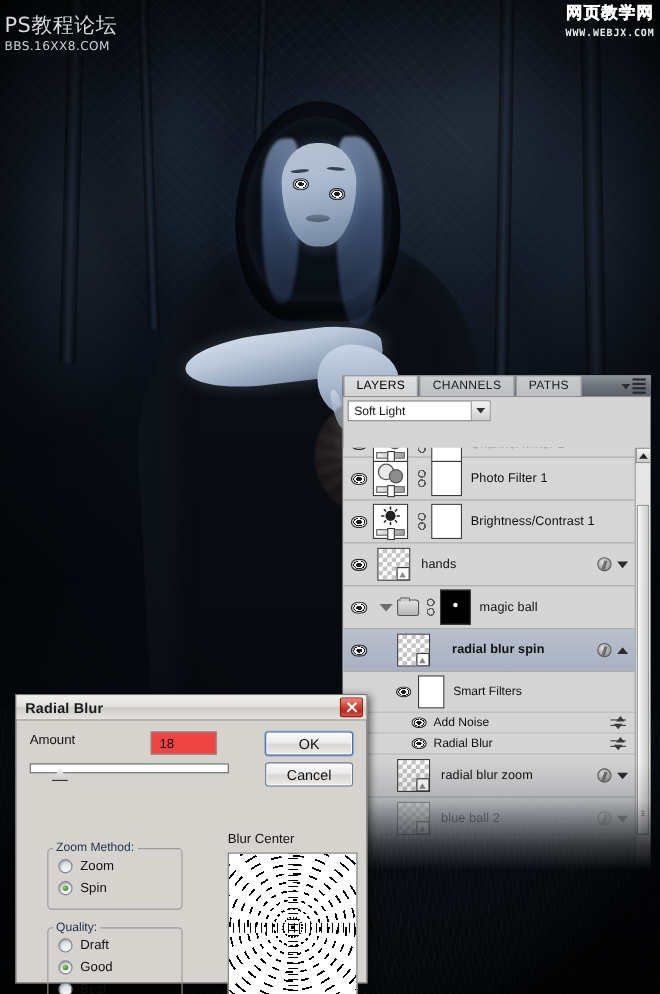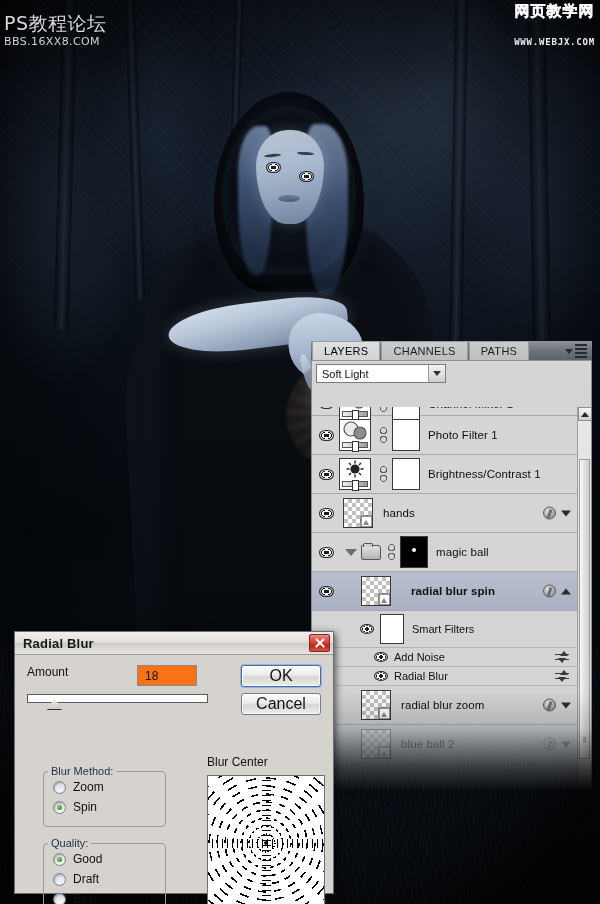--- a/index.html
+++ b/index.html
@@ -193,21 +193,21 @@
   .wm-right {
     position: absolute; right: 5px; top: 4px; text-align: center; line-height: 1;
   }
   .wm-right .r1 {
     font-family: "DejaVu Sans", sans-serif;
     font-size: 15px; color: #f2f3f5; letter-spacing: 1px; font-weight: 700;
     -webkit-text-stroke: 0.4px #fff;
   }
   .wm-right .r2 {
     font-family: "DejaVu Sans Mono", monospace;
-    font-size: 9px; color: #eceef1; letter-spacing: .8px; margin-top: 19px; font-weight: 700;
+    font-size: 9px; color: #eceef1; letter-spacing: .8px; margin-top: 8px; font-weight: 700;
   }
 
   
   #layers-panel {
     position: absolute; left: 311px; top: 341px; width: 281px; height: 450px;
     font-family: "Liberation Sans", sans-serif;
     color: #000;
     -webkit-mask-image: linear-gradient(180deg, #000 0%, #000 78%, rgba(0,0,0,0.85) 86%, rgba(0,0,0,0.25) 95%, rgba(0,0,0,0) 100%);
             mask-image: linear-gradient(180deg, #000 0%, #000 78%, rgba(0,0,0,0.85) 86%, rgba(0,0,0,0.25) 95%, rgba(0,0,0,0) 100%);
   }
@@ -448,39 +448,39 @@
   }
   .close-btn::before, .close-btn::after {
     content:""; position:absolute; width: 12px; height: 2.4px; background:#fff; border-radius:1px;
   }
   .close-btn::before { transform: rotate(45deg); }
   .close-btn::after  { transform: rotate(-45deg); }
   .dlg-body { position: relative; padding: 10px 12px; }
   .amount-row { display:flex; align-items:flex-start; }
   .amount-lbl { font-size: 12px; color:#111; width: 110px; }
   .amount-input {
-    width: 60px; height: 21px; background:#f97316; border:1px solid #8a8a8a;
+    width: 60px; height: 21px; background:#ef4444; border:1px solid #8a8a8a;
     font-size: 12px; color:#111; display:flex; align-items:center; padding-left: 7px;
   }
   .slider-track {
     margin-top: 8px; width: 181px; height: 9px;
     background: #fff; border: 1px solid #5d5d5d; position: relative;
   }
   .thumb-outline {
     position:absolute; left: 19px; top: 3px; width: 15px; height: 12px;
     background: linear-gradient(180deg,#f3f2f0,#cecbc7);
     clip-path: polygon(50% 0%, 100% 100%, 0% 100%);
     border-bottom: 1px solid #333;
   }
   .btn {
     position: absolute; width: 80px; height: 22px;
     background: linear-gradient(180deg,#fcfcfc 0%, #eceaea 45%, #d8d5d3 55%, #efeeec 100%);
     border: 1px solid #6e7e96; border-radius: 3px;
     display:flex; align-items:center; justify-content:center;
-    font-size: 16px; color:#121212;
+    font-size: 13px; color:#121212;
     box-shadow: inset 0 0 0 1px rgba(255,255,255,0.7);
   }
   .btn.ok { right: 12px; top: 10px; border-color: #4a6ea8; box-shadow: inset 0 0 0 1px rgba(255,255,255,0.85), 0 0 0 1px #93b2dc; }
   .btn.cancel { right: 12px; top: 38px; }
 
   fieldset.group {
     position: absolute; border: 1px solid #9b9b9b; border-radius: 4px;
     margin: 0; padding: 0;
     background: transparent;
   }
@@ -808,40 +808,40 @@
         <span class="amount-input">18</span>
       </div>
       <div class="slider-track">
         <span class="thumb-outline"></span>
       </div>
 
       <div class="btn ok">OK</div>
       <div class="btn cancel">Cancel</div>
 
       <fieldset class="group grp-blur">
-        <legend>Blur Method:</legend>
+        <legend>Zoom Method:</legend>
         <div class="radio-row">
           <span class="radio"></span>
           <span class="radio-lbl">Zoom</span>
         </div>
         <div class="radio-row">
           <span class="radio on"></span>
           <span class="radio-lbl">Spin</span>
         </div>
       </fieldset>
 
       <fieldset class="group grp-qual">
         <legend>Quality:</legend>
         <div class="radio-row">
+          <span class="radio"></span>
+          <span class="radio-lbl">Draft</span>
+        </div>
+        <div class="radio-row">
           <span class="radio on"></span>
           <span class="radio-lbl">Good</span>
-        </div>
-        <div class="radio-row">
-          <span class="radio"></span>
-          <span class="radio-lbl">Draft</span>
         </div>
         <div class="radio-row">
           <span class="radio"></span>
           <span class="radio-lbl">Best</span>
         </div>
       </fieldset>
 
       <div class="bc-wrap">
         <div class="bc-label">Blur Center</div>
         <div class="bc-box">

